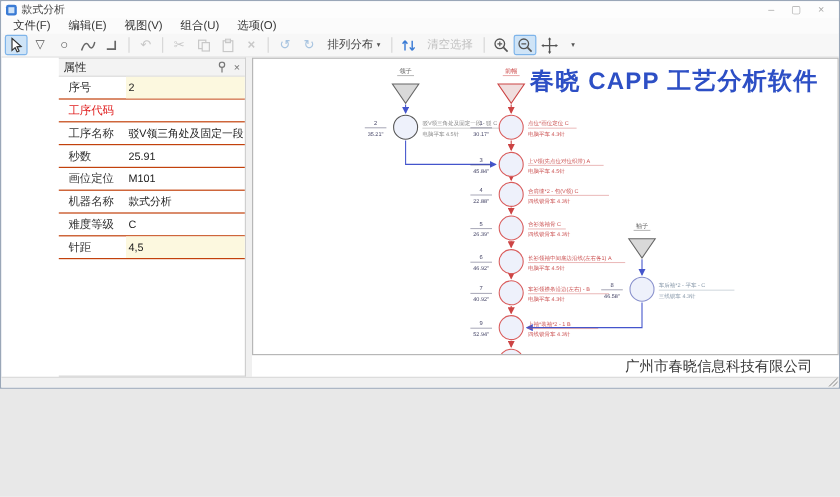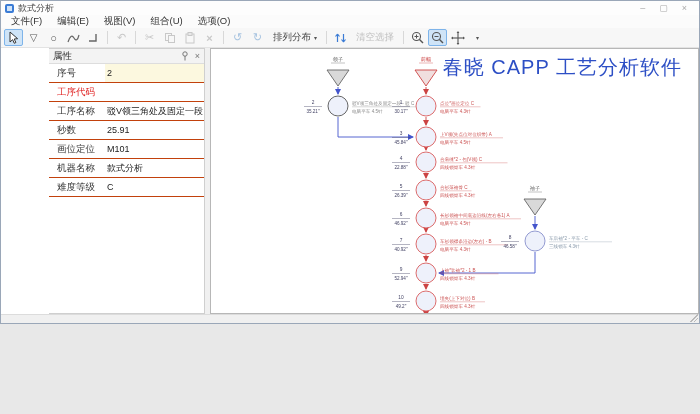--- a/index.html
+++ b/index.html
@@ -40,21 +40,21 @@
   .prop-row { display:flex; border-bottom:1px solid #c2410c; height:19px; align-items:center; }
   .prop-row.hl .prop-value { background:#fcf8df; }
   .prop-label { width:56px; flex:none; font-size:9.5px; color:#333; padding-left:8px; }
   .prop-label.red { color:#e02020; }
   .prop-value { flex:1; align-self:stretch; display:flex; align-items:center; font-size:9px; color:#222; padding-left:2px; overflow:hidden; white-space:nowrap; }
 
   #splitter { width:5px; background:#f0f0f0; flex:none; }
 
   #canvas-col { flex:1; display:flex; flex-direction:column; min-width:0; background:#fff; }
   #drawing-area { flex:1; position:relative; border:1px solid #b7b7b7; background:#fff; margin:0; overflow:hidden; }
-  #watermark-title { position:absolute; top:5px; right:16px; font-size:20px; font-weight:normal; color:#2d4fc5; letter-spacing:1px; }
+  #watermark-title { position:absolute; top:5px; right:16px; font-size:20px; font-weight:bold; color:#2d4fc5; letter-spacing:1px; }
   #flow-svg { position:absolute; left:0; top:0; }
 
   #canvas-footer { height:18px; flex:none; background:#fff; display:flex; align-items:center; justify-content:flex-end; padding-right:22px; }
   #footer-company { font-size:12px; color:#3a3a3a; }
 
   #statusbar { height:9px; flex:none; background:#f0f0f0; border-top:1px solid #dcdcdc; position:relative; }
   #resize-grip { position:absolute; right:1px; bottom:1px; width:8px; height:8px;
     background:linear-gradient(135deg, transparent 50%, #b9b9b9 50%, #b9b9b9 60%, transparent 60%, transparent 70%, #b9b9b9 70%, #b9b9b9 80%, transparent 80%); }
 </style>
 </head>
@@ -206,20 +206,24 @@
             <div class="prop-label">画位定位</div>
             <div class="prop-value">M101</div>
           </div>
           <div class="prop-row">
             <div class="prop-label">机器名称</div>
             <div class="prop-value">款式分析</div>
           </div>
           <div class="prop-row">
             <div class="prop-label">难度等级</div>
             <div class="prop-value">C</div>
+          </div>
+          <div class="prop-row hl">
+            <div class="prop-label">针距</div>
+            <div class="prop-value">4,5</div>
           </div>
         </div>
     </div>
 
     <div id="splitter"></div>
 
     <div id="canvas-col">
       <div id="drawing-area">
         <div id="watermark-title">春晓 CAPP 工艺分析软件</div>
         <svg id="flow-svg" width="537" height="341" viewBox="0 0 537 341">
@@ -363,20 +367,23 @@
               <circle cx="324" cy="192" r="10" fill="#eef1fb" stroke="#8890cc" stroke-width="0.9"></circle>
               <text x="299" y="190" text-anchor="middle" font-size="4.8" fill="#444466">8</text>
               <line x1="290" y1="192.5" x2="308" y2="192.5" stroke="#444466" stroke-width="0.4"></line>
               <text x="299" y="199" text-anchor="middle" font-size="4.6" fill="#444466">46.58"</text>
               <text x="338" y="190.5" font-size="4.6" fill="#8899aa">车后袖*2 - 平车 - C</text>
               <line x1="338" y1="192.8" x2="401" y2="192.8" stroke="#8899aa" stroke-width="0.35"></line>
               <text x="338" y="199" font-size="4.6" fill="#8899aa">三线锁车 4.3针</text>
             </g>
           </svg>
       </div>
+      <div id="canvas-footer">
+        <span id="footer-company">广州市春晓信息科技有限公司</span>
+      </div>
     </div>
   </div>
 
   <div id="statusbar">
     <div id="resize-grip"></div>
   </div>
 
 </div>
 
 </body></html>

